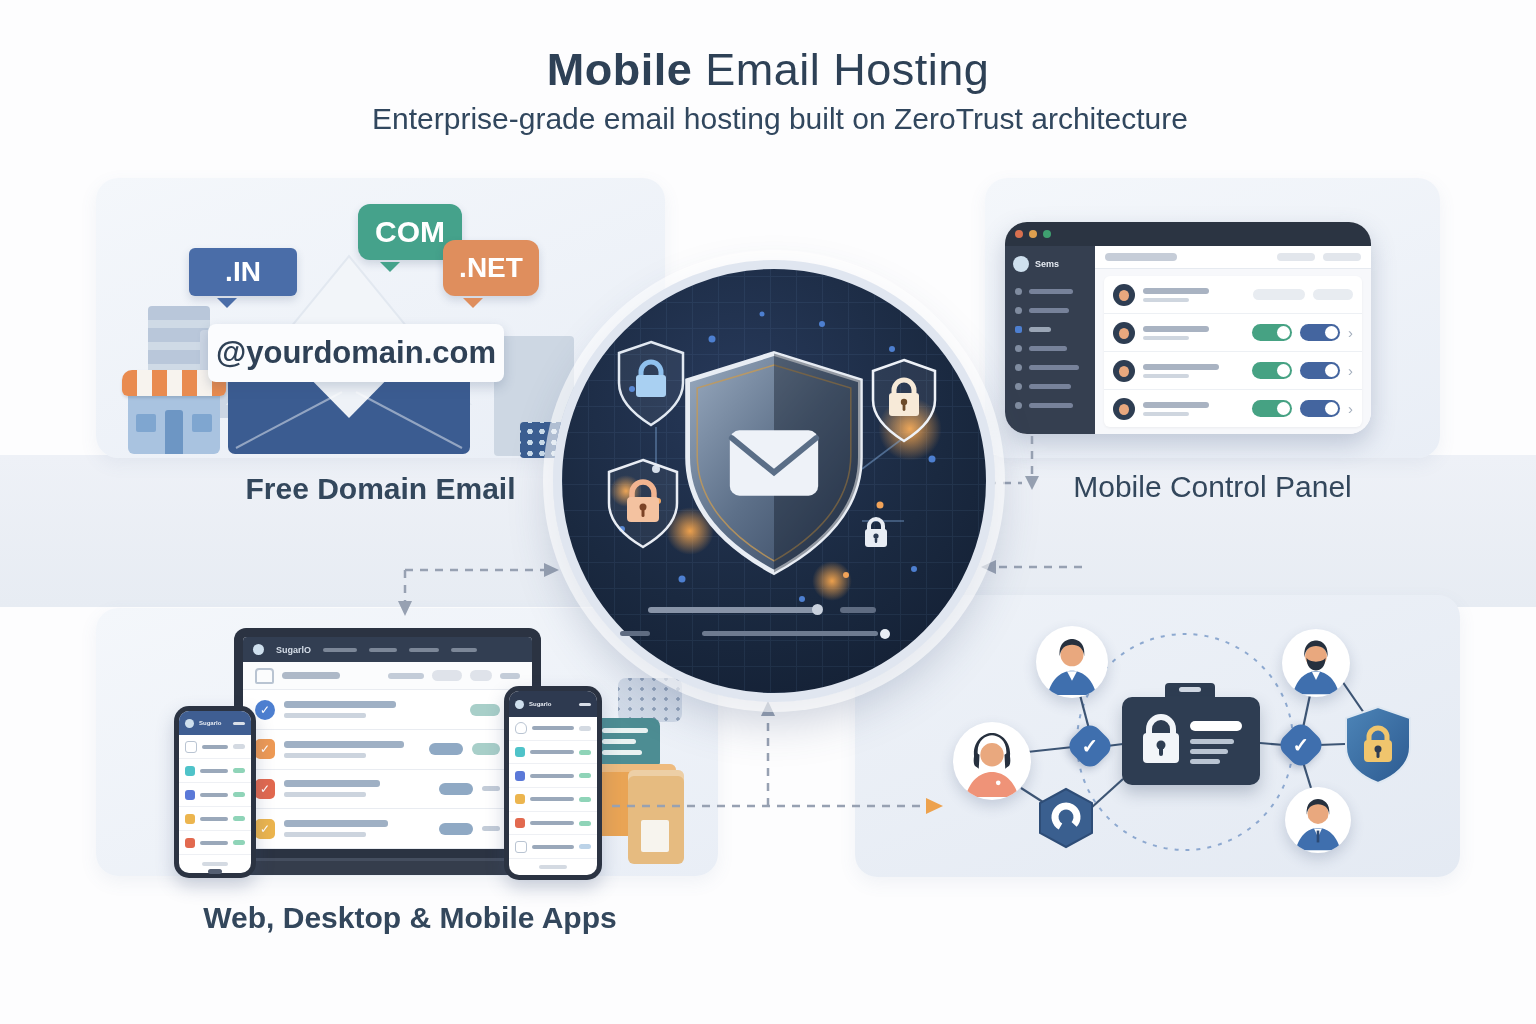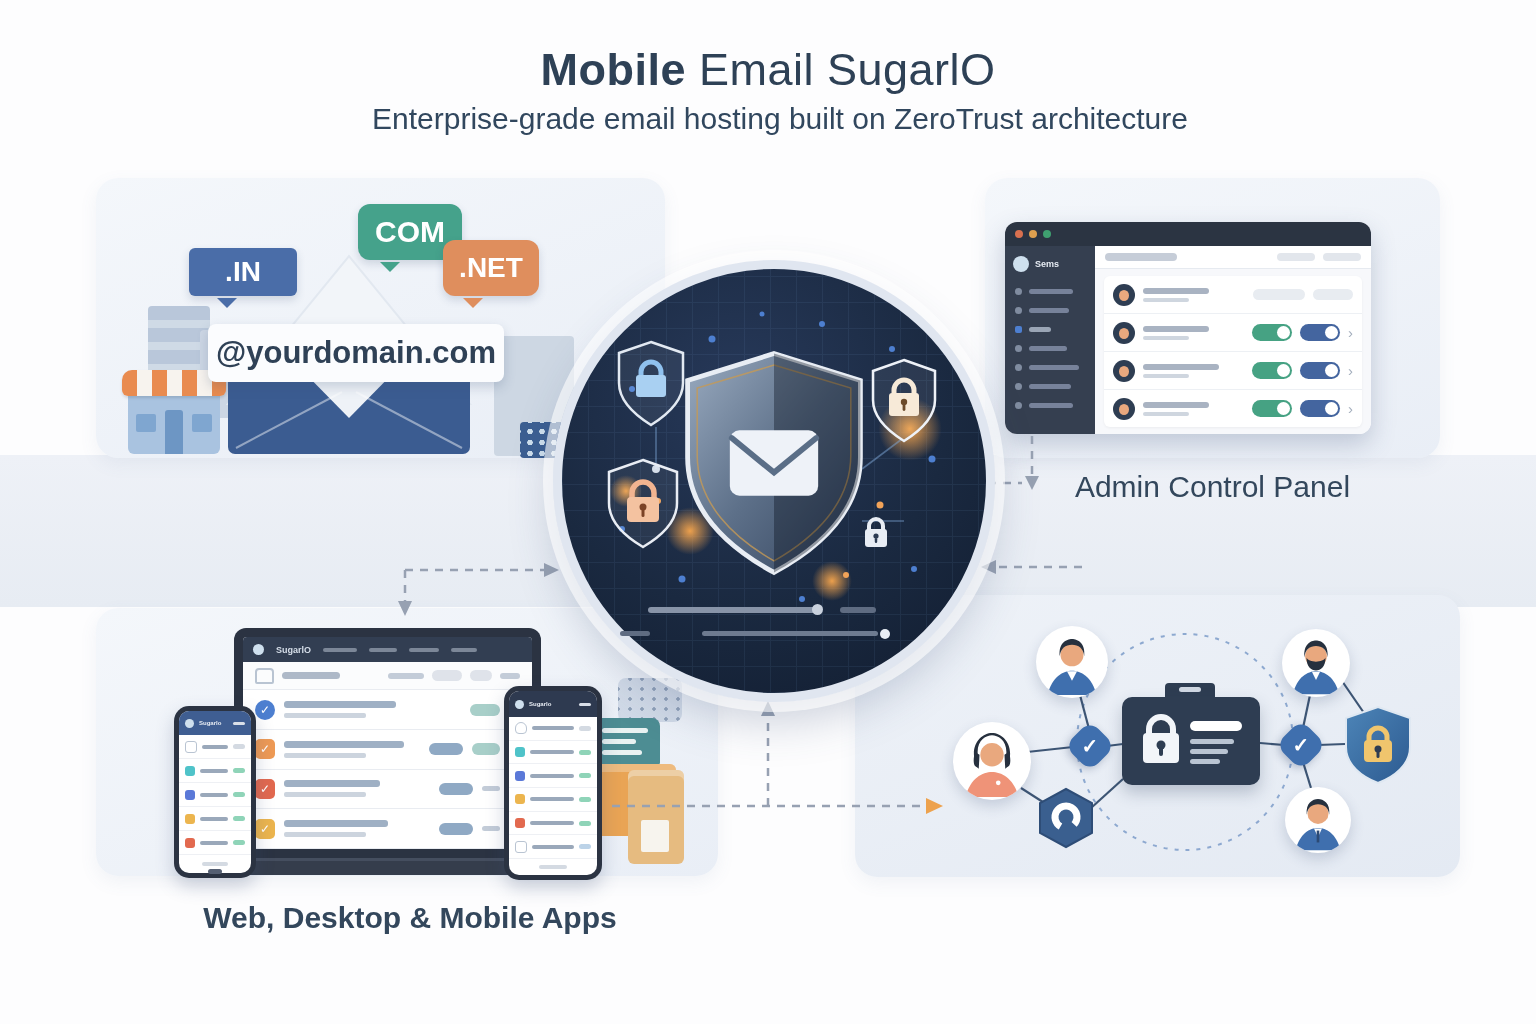--- a/index.html
+++ b/index.html
@@ -51,21 +51,21 @@
   .bub-com{left:262px;top:26px;width:104px;height:56px;line-height:56px;font-size:30px;background:#45a28b;border-radius:12px;}
   .bub-com::after{border-top-color:#45a28b;border-bottom:0;left:22px;}
   .bub-net{left:347px;top:62px;width:96px;height:56px;line-height:56px;font-size:28px;background:#df8e5d;border-radius:12px;}
   .bub-net::after{border-top-color:#df8e5d;border-bottom:0;left:20px;}
 
   .domain-banner{position:absolute;left:112px;top:146px;width:296px;height:58px;background:#fbfcfe;
                  border-radius:8px;box-shadow:0 5px 12px rgba(60,80,120,.22);
                  font-size:31px;font-weight:700;color:#2f4156;text-align:center;line-height:58px;z-index:4;}
 
   
-  .window{position:absolute;left:20px;top:44px;width:366px;height:212px;border-radius:12px;overflow:hidden;
+  .window{position:absolute;left:20px;top:44px;width:366px;height:212px;border-radius:22px;overflow:hidden;
           box-shadow:0 10px 24px rgba(60,80,120,.25);background:#fff;}
   .titlebar{height:24px;background:#2b3442;display:flex;align-items:center;gap:6px;padding-left:10px;}
   .tl-dot{width:8px;height:8px;border-radius:50%;}
   .win-body{display:flex;height:188px;}
   .side{width:90px;background:#353f50;padding-top:6px;}
   .side-logo{display:flex;align-items:center;gap:6px;padding:4px 8px 10px 8px;}
   .side-logo .lg{width:16px;height:16px;border-radius:50%;background:#cfe0ee;}
   .side-logo .bn{color:#e8edf4;font-size:9px;font-weight:700;}
   .mrow{display:flex;align-items:center;gap:7px;padding:6px 10px;}
   .mdot{width:7px;height:7px;border-radius:50%;background:#808ca0;}
@@ -152,21 +152,21 @@
   .connectors{position:absolute;left:0;top:0;z-index:5;pointer-events:none;}
   .idnet{position:absolute;inset:0;z-index:1;}
 </style>
 </head>
 <body>
 
 <div class="stage">
 
   <div class="band"></div>
 
-  <div class="title"><b>Mobile</b><span> Email SugarlO</span></div>
+  <div class="title"><b>Mobile</b><span> Email Hosting</span></div>
   <div class="subtitle">Enterprise-grade email hosting built on ZeroTrust architecture</div>
 
   <div class="card card-tl">
     <div class="bldg win-stripes" style="left:52px;top:128px;width:62px;height:112px;position:absolute;"></div>
     <div class="bldg" style="left:104px;top:152px;width:42px;height:88px;background:#ccd6e4;position:absolute;"></div>
     <div class="bldg" style="left:398px;top:158px;width:80px;height:120px;background:#cdd7e3;position:absolute;"></div>
     <div class="bldg" style="left:424px;top:244px;width:46px;height:36px;background:#3c5f92;position:absolute;background-image:radial-gradient(circle,#cfe0ee 2.5px,transparent 3px);background-size:12px 11px;background-position:4px 4px;"></div>
     <div class="bldg" style="left:474px;top:252px;width:18px;height:22px;background:#e0955c;border-radius:40% 60% 50% 50%;position:absolute;"></div>
 
     <div class="store">
@@ -644,16 +644,17 @@
     </svg>
 
     <div class="cbar" style="left:86px;top:338px;width:168px;height:6px;"></div>
     <div class="cknob" style="left:250px;top:335px;width:11px;height:11px;"></div>
     <div class="cbar" style="left:278px;top:338px;width:36px;height:6px;background:#5f6c82;"></div>
     <div class="cbar" style="left:58px;top:362px;width:30px;height:5px;background:#5f6c82;"></div>
     <div class="cbar" style="left:140px;top:362px;width:176px;height:5px;background:#6e7b90;"></div>
     <div class="cknob" style="left:318px;top:359.5px;width:10px;height:10px;background:#e8edf4;"></div>
   </div>
 
-  <div class="qlabel lab-tr">Admin Control Panel</div>
+  <div class="qlabel lab-tl">Free Domain Email</div>
+  <div class="qlabel lab-tr">Mobile Control Panel</div>
   <div class="qlabel lab-bl">Web, Desktop &amp; Mobile Apps</div>
 
 </div>
 
 </body></html>

